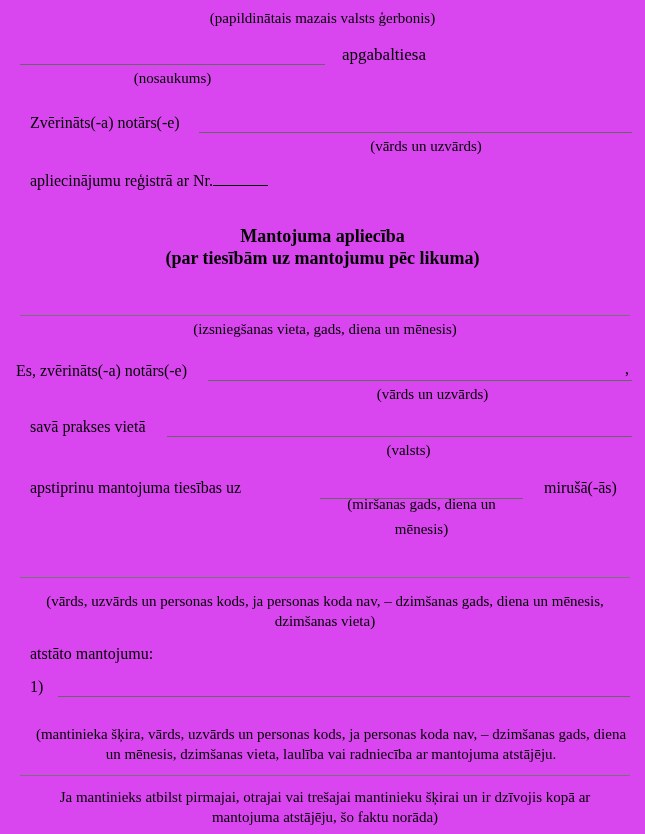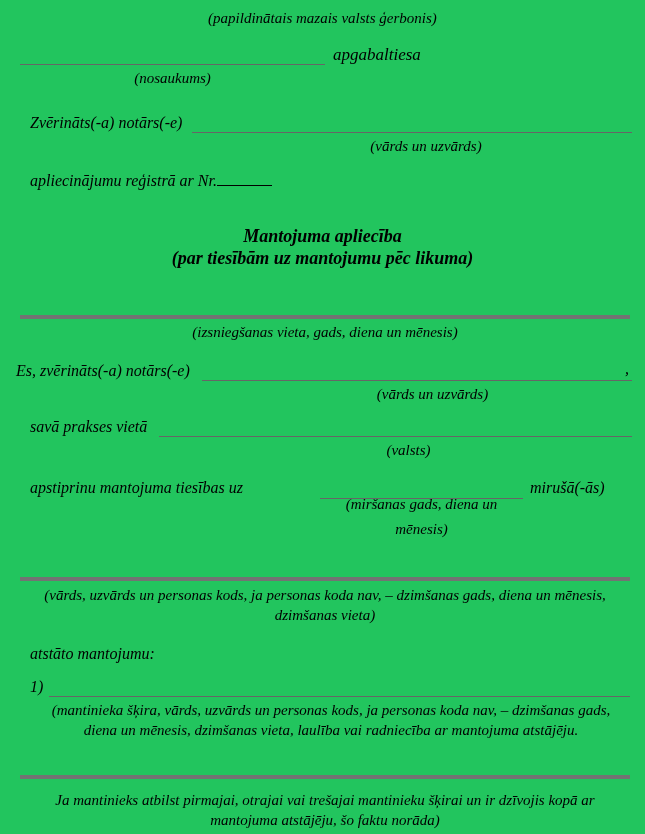--- a/index.html
+++ b/index.html
@@ -1,32 +1,31 @@
 <!DOCTYPE html>
 <html lang="lv"><head>
 <meta charset="utf-8">
 <style>
   html,body{margin:0;padding:0;background:#fff;}
   .page{
     position:relative;
     width:645px;height:834px;
-    background:#22c55e;color:#000;
+    background:#d946ef;color:#000;
     font-family:"Liberation Serif","DejaVu Serif",serif;
     font-size:16px;line-height:20px;
     overflow:hidden;
-    font-style:italic;
   }
   .abs{position:absolute;}
   .center{text-align:center;}
   .cap{font-size:15px;}
   .blank{border-bottom:1px solid #666;position:relative;}
-  .row{display:flex;align-items:flex-end;}
+  .row{display:flex;align-items:flex-end;gap:9px;}
   .row .lbl{white-space:nowrap;}
   .row .fill{flex:1;}
-  .rule{border-top:4px solid #737373;}
+  .rule{border-top:1px solid #737373;}
   .bold{font-weight:bold;}
 
   
   .coat-note{top:8px;left:0;right:0;}
   
   .court-row{top:44px;left:20px;right:15px;height:21px;}
   .court-blank{width:305px;height:21px;}
   .court-suffix{margin-left:8px;font-size:17px;line-height:21px;}
   .court-caption{top:68px;left:20px;width:305px;}
   
@@ -42,31 +41,31 @@
   
   .decl-row{top:360px;left:16px;right:13px;height:21px;}
   .decl-comma{position:absolute;right:3px;bottom:1px;}
   .decl-caption{top:384px;left:240px;width:385px;}
   
   .practice-row{top:416px;left:30px;right:13px;height:21px;}
   .practice-caption{top:440px;left:185px;width:447px;}
   
   .confirm-label{top:478px;left:30px;}
   .confirm-blank{top:477px;left:320px;width:203px;height:21px;}
-  .confirm-suffix{top:478px;left:530px;}
+  .confirm-suffix{top:478px;left:544px;}
   .confirm-caption{top:480px;left:320px;width:203px;line-height:25px;margin-top:12px;}
   
-  .deceased-rule{top:577px;left:20px;right:15px;padding-top:4px;}
+  .deceased-rule{top:577px;left:20px;right:15px;padding-top:13px;}
   .deceased-caption{margin:0 auto;max-width:600px;line-height:20px;}
   
   .estate-label{top:644px;left:30px;}
   
   .heir-row{top:676px;left:30px;right:15px;height:21px;}
   .heir-num{margin-right:6px;}
-  .heir-caption{top:700px;left:35px;right:18px;line-height:20px;}
+  .heir-caption{top:724px;left:35px;right:18px;line-height:20px;}
   
   .footnote-rule{top:775px;left:20px;right:15px;padding-top:3px;}
   .footnote-caption{margin:8px auto;max-width:600px;line-height:20px;}
 </style>
 </head>
 <body>
 
 <div class="page">
 
   <div class="abs coat-note center cap">(papildinātais mazais valsts ģerbonis)</div>

